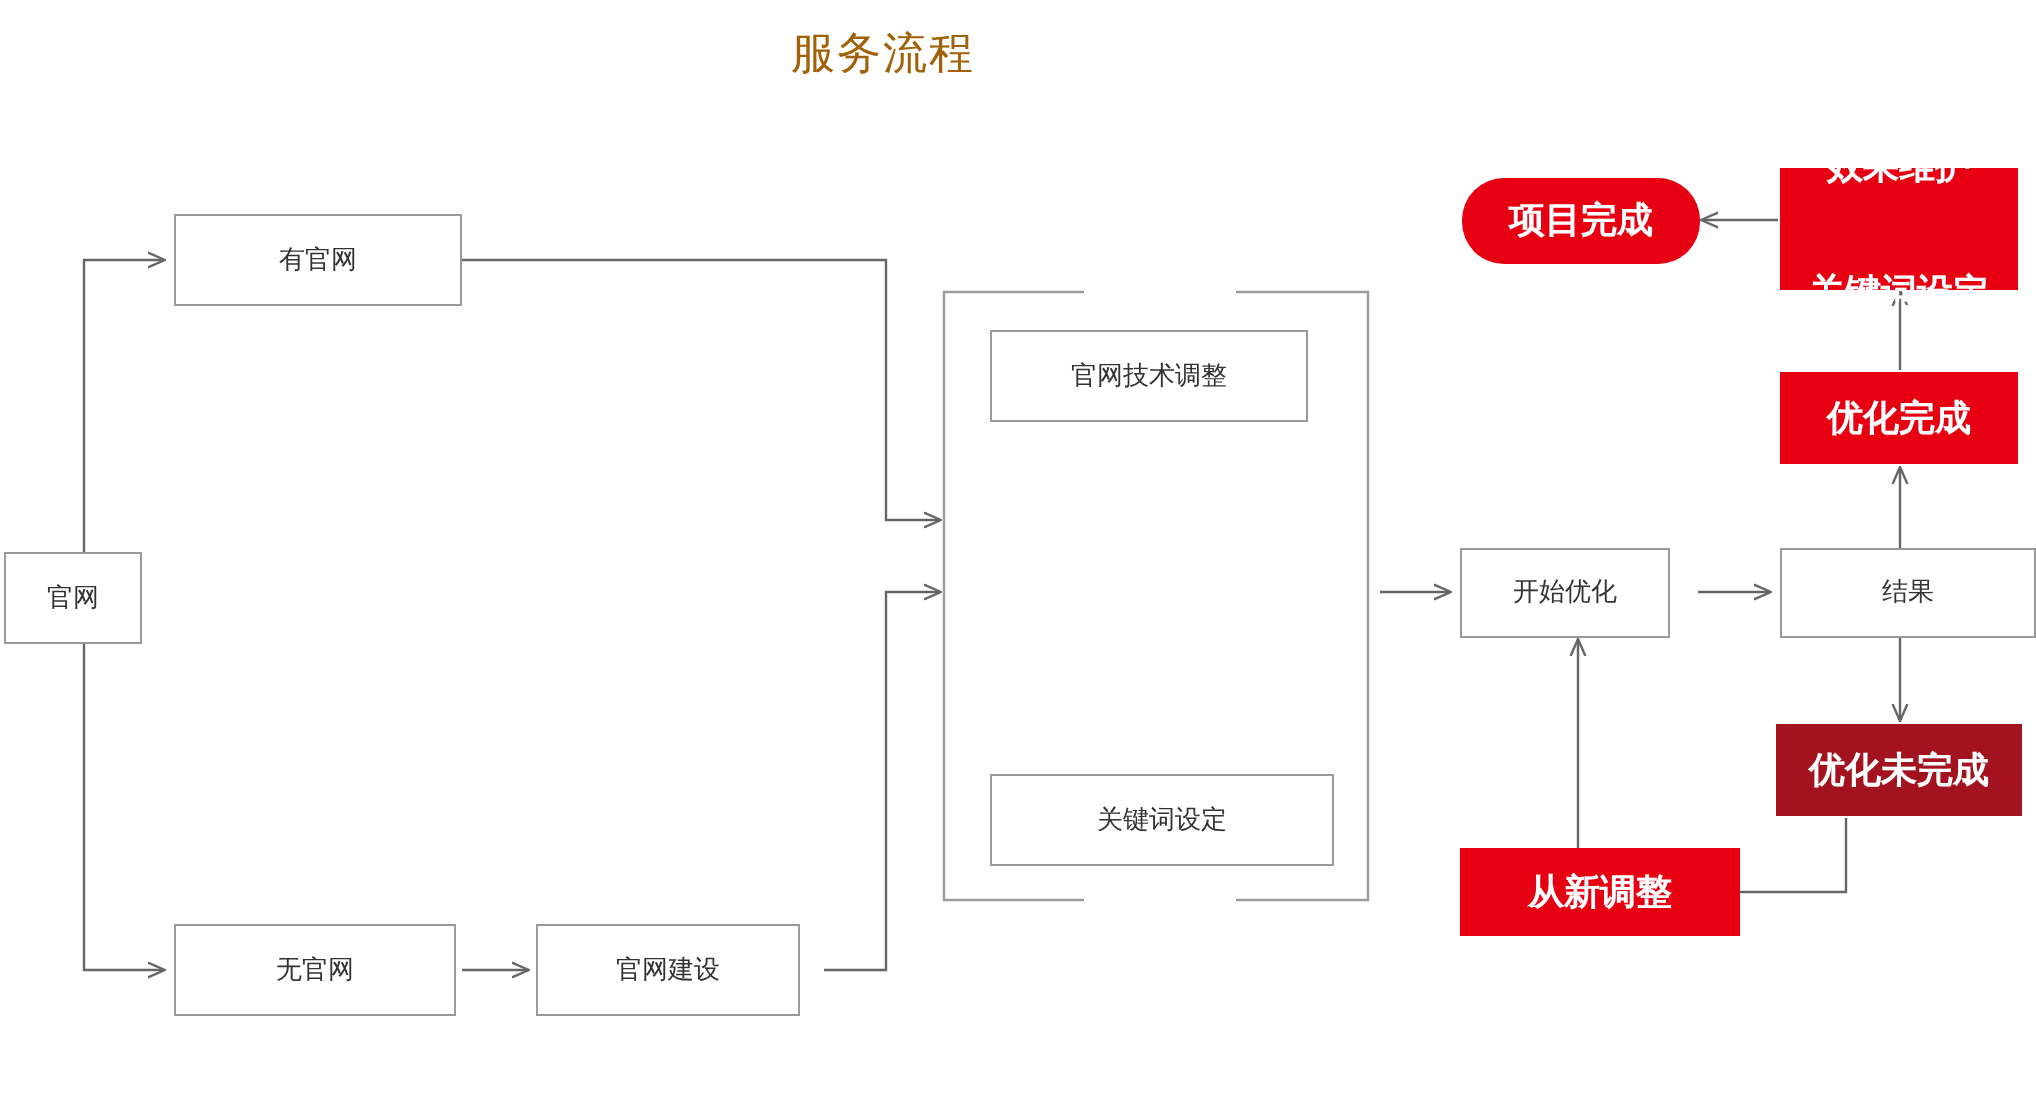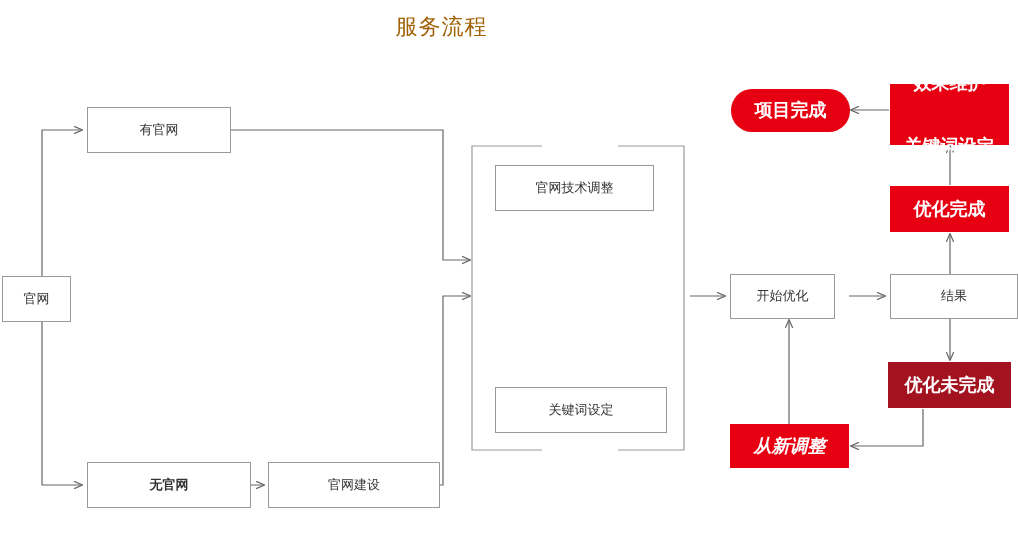--- a/index.html
+++ b/index.html
@@ -115,25 +115,25 @@
   </svg>
 
   <div class="node node-plain" style="left:2px; top:276px; width:69px; height:46px;">
     <span>官网</span>
   </div>
 
   <div class="node node-plain" style="left:87px; top:107px; width:144px; height:46px;">
     <span>有官网</span>
   </div>
 
-  <div class="node node-plain" style="left:87px; top:462px; width:164px; height:46px;font-weight:bold;">
+  <div class="node node-plain" style="left:87px; top:462px; width:141px; height:46px;">
     <span>无官网</span>
   </div>
 
-  <div class="node node-plain" style="left:268px; top:462px; width:172px; height:46px;align-items:center;">
+  <div class="node node-plain" style="left:268px; top:462px; width:132px; height:46px;align-items:center;">
     <span>官网建设</span>
   </div>
 
   <div class="node node-plain" style="left:495px; top:165px; width:159px; height:46px;">
     <span>官网技术调整</span>
   </div>
 
 
   <div class="node node-plain" style="left:495px; top:387px; width:172px; height:46px;">
     <span>关键词设定</span>
@@ -148,21 +148,21 @@
   </div>
 
   <div class="node node-darkred" style="left:888px; top:362px; width:123px; height:46px;">
     <span>优化未完成</span>
   </div>
 
   <div class="node node-red" style="left:890px; top:186px; width:119px; height:46px;">
     <span>优化完成</span>
   </div>
 
-  <div class="node node-red" style="left:730px; top:424px; width:119px; height:44px;font-style:italic;">
+  <div class="node node-red" style="left:730px; top:424px; width:140px; height:44px;">
     <span>从新调整</span>
   </div>
 
   <div class="node node-red" style="left:890px; top:84px; width:119px; height:61px; flex-direction:column;gap:40px;">
     <span>效果维护</span>
     <span>关键词设定</span>
   </div>
 
   <div class="node node-red" style="left:731px; top:89px; width:119px; height:43px;border-radius:21px;">
     <span>项目完成</span>

